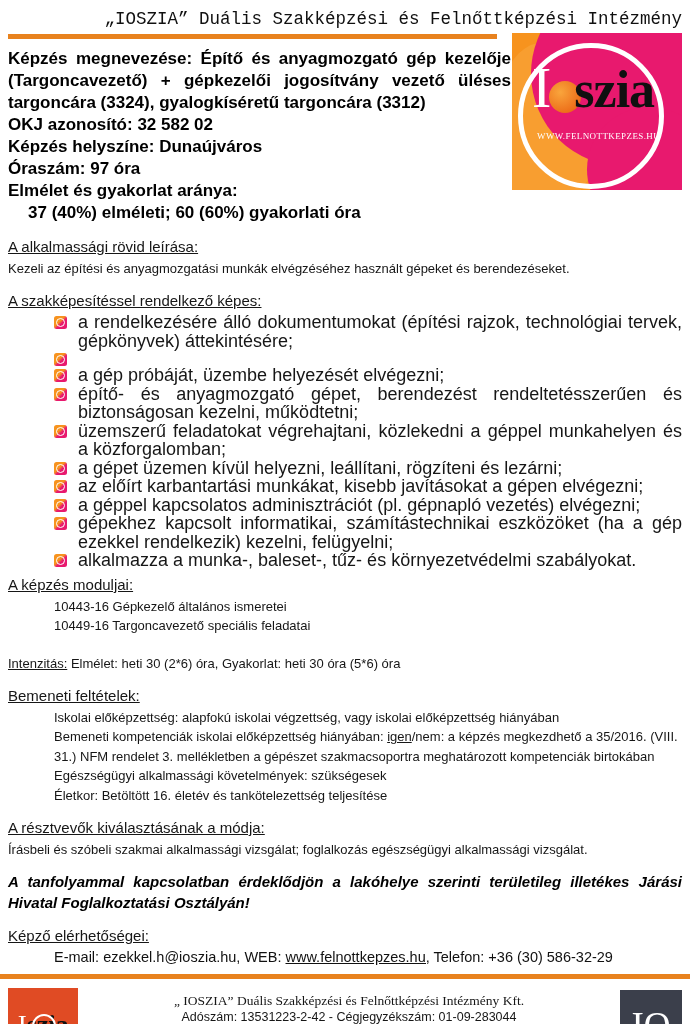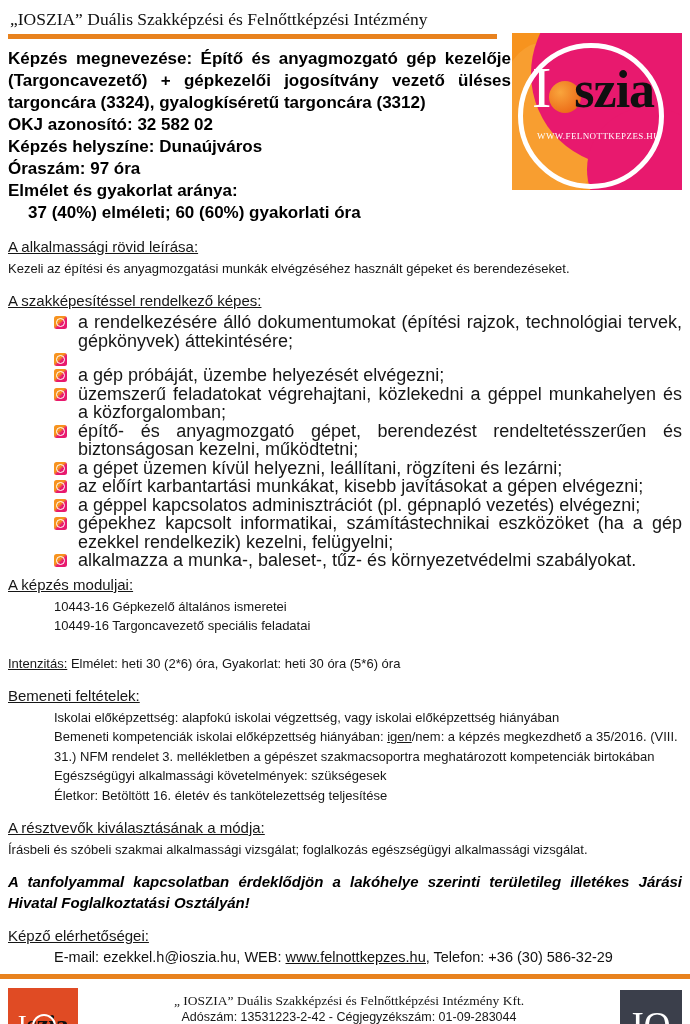--- a/index.html
+++ b/index.html
@@ -4,22 +4,22 @@
 <style>
   html,body{margin:0;padding:0;}
   body{
     width:690px;height:1024px;overflow:hidden;background:#ffffff;color:#111;
     font-family:"Liberation Sans", sans-serif;position:relative;
   }
   .page{padding:6px 8px 0 8px;}
 
   
   .doc-title{
-    font-family:Liberation Serif, serif;
-    font-size:17.5px;line-height:22px;color:#101010;margin:2px 0 4px 2px;
+    font-family:Liberation Mono, monospace;
+    font-size:17.5px;line-height:22px;color:#101010;margin:2px 0 4px 2px;text-align:right;
   }
   .title-rule{height:5px;width:489px;background:#E8821E;margin:0 0 9px 0;}
 
   
   .intro{position:relative;}
   .course-block{width:503px;font-weight:bold;font-size:17px;line-height:22px;color:#000;}
   .course-title{text-align:justify;margin:0;}
   .course-line{margin:0;}
   .ratio-value{padding-left:20px;}
 
@@ -161,25 +161,25 @@
       </li>
     <li>
         <span class="bullet-ico"></span>
       </li>
     <li>
         <span class="bullet-ico"></span>
         <span>a gép próbáját, üzembe helyezését elvégezni;</span>
       </li>
     <li>
         <span class="bullet-ico"></span>
+        <span>építő- és anyagmozgató gépet, berendezést rendeltetésszerűen és biztonságosan kezelni, működtetni;</span>
+      </li>
+    <li>
+        <span class="bullet-ico"></span>
         <span>üzemszerű feladatokat végrehajtani, közlekedni a géppel munkahelyen és a közforgalomban;</span>
-      </li>
-    <li>
-        <span class="bullet-ico"></span>
-        <span>építő- és anyagmozgató gépet, berendezést rendeltetésszerűen és biztonságosan kezelni, működtetni;</span>
       </li>
     <li>
         <span class="bullet-ico"></span>
         <span>a gépet üzemen kívül helyezni, leállítani, rögzíteni és lezárni;</span>
       </li>
     <li>
         <span class="bullet-ico"></span>
         <span>az előírt karbantartási munkákat, kisebb javításokat a gépen elvégezni;</span>
       </li>
     <li>

